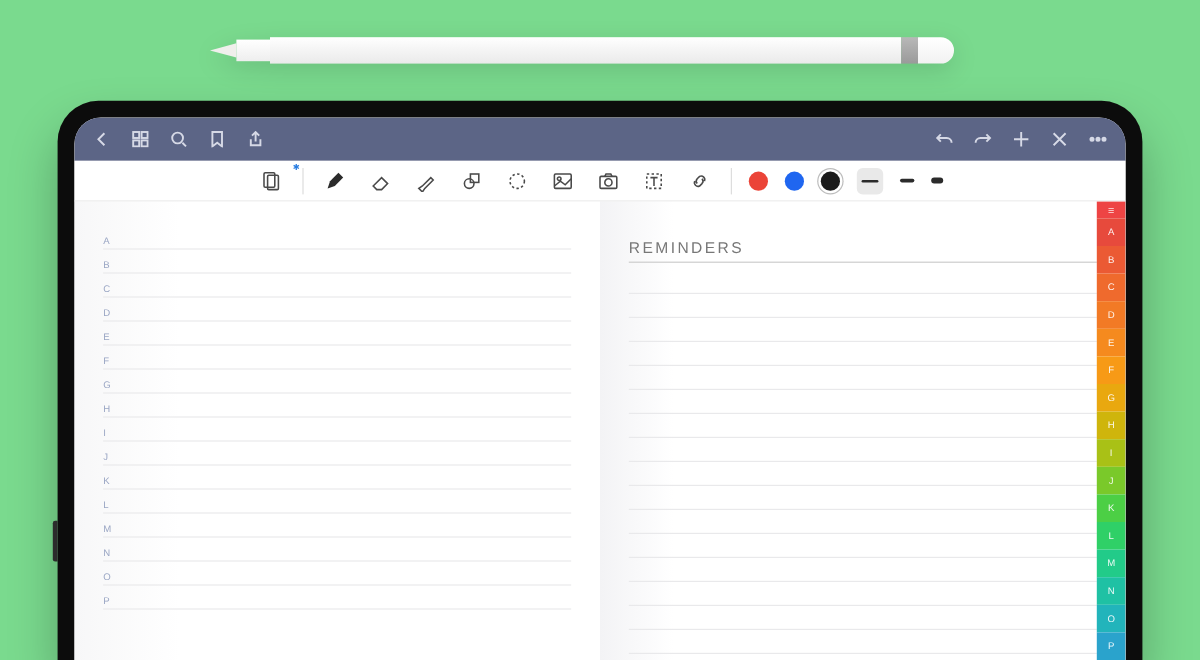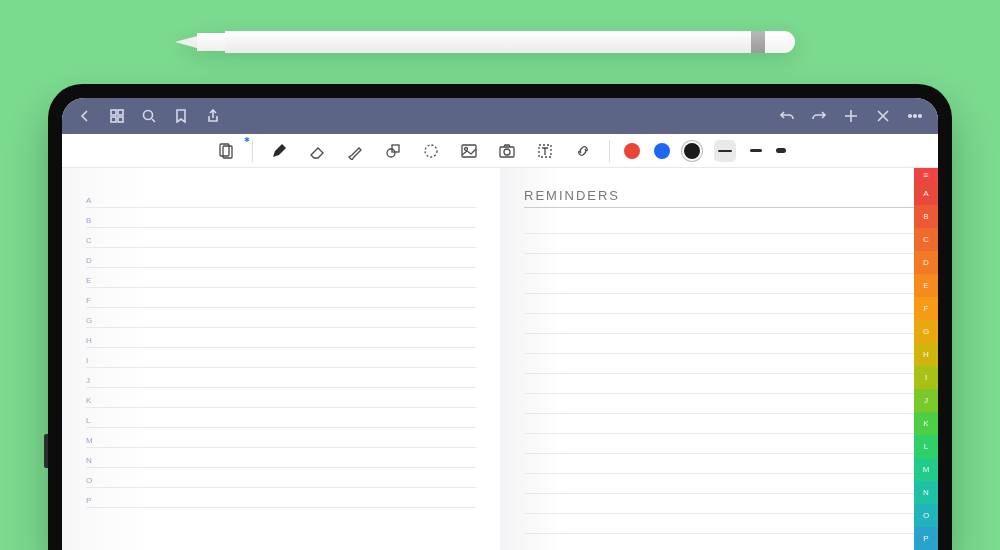--- a/index.html
+++ b/index.html
@@ -39,21 +39,21 @@
 .stroke.s2{ width:12px; height:3px; }
 .stroke.s3{ width:10px; height:5px; border-radius:5px; }
 .bt { position:absolute; left:182px; top:2px; font-size:7px; color:#2a7de1; }
 
 
 .pages { display:flex; height:calc(100% - 70px); }
 .page  { width:50%; padding:20px 24px 0 24px; position:relative; background:linear-gradient(90deg,#f7f7f8,#fff 20%); }
 .page.right { background:linear-gradient(90deg,#f3f3f5,#fff 14%); }
 .rule  { height:20px; border-bottom:1px solid #e9e9eb; display:flex; align-items:flex-end; }
 .rule .letter { width:16px; font-size:8px; color:#9aa6c4; font-weight:500; letter-spacing:.5px; padding-bottom:2px; }
-.heading { font-size:13px; letter-spacing:2px; color:#777; border-bottom:1px solid #ccc; padding-bottom:4px; margin-bottom:6px; }
+.heading { font-size:13px; letter-spacing:2px; color:#777; border-bottom:1px solid #ccc; padding-bottom:4px; margin-bottom:6px;margin-top:11px; }
 
 
 .tabs { position:absolute; right:0; top:70px; width:24px; height:calc(100% - 70px); display:flex; flex-direction:column; }
 .tabs .menu { height:14px; background:#e44; color:rgba(255,255,255,.85); display:flex; align-items:center; justify-content:center; font-size:9px; }
 .tab { flex:1; display:flex; align-items:center; justify-content:center; font-size:8px; color:rgba(255,255,255,.9); font-weight:500; }
 </style>
 </head>
 <body>
 
 <div class="stylus">

